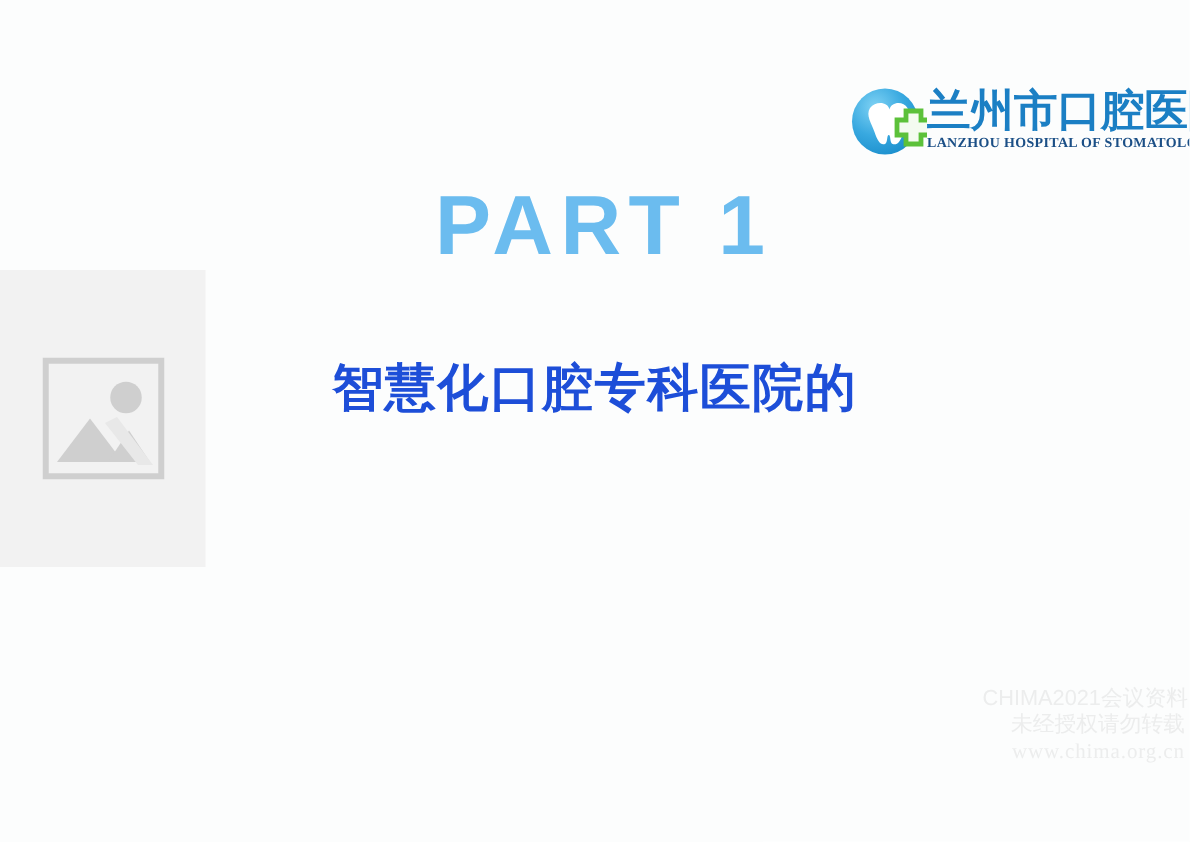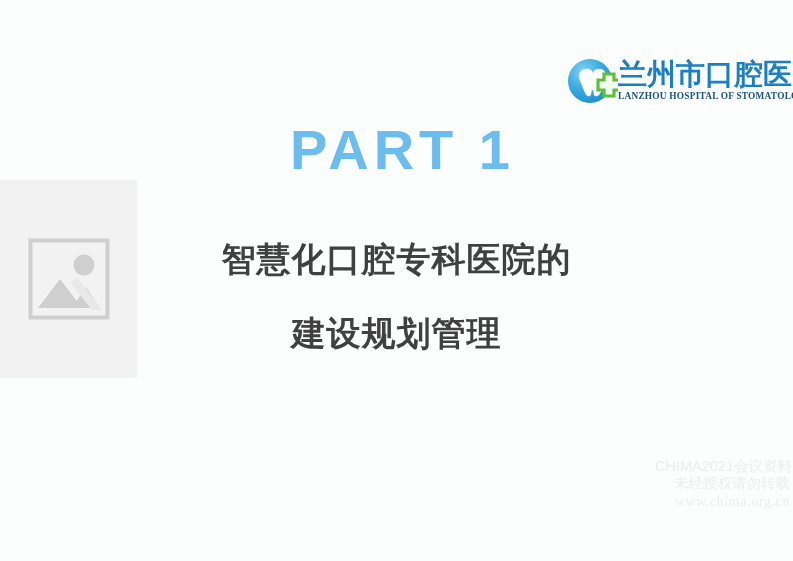--- a/index.html
+++ b/index.html
@@ -99,21 +99,21 @@
   .title-line {
     position: absolute;
     left: 0px;
     width: 793px;
     text-align: center;
     font-family: "Liberation Sans", sans-serif;
     font-weight: bold;
     font-size: 34px;
     line-height: 44px;
     letter-spacing: 1px;
-    color: #404040;
+    color: #1d4ed8;
   }
   .title-line-1 { top: 237px; }
   .title-line-2 { top: 311px; }
 
   
   .watermark {
     position: absolute;
     right: 3px;
     top: 458px;
     width: 135px;
@@ -173,21 +173,20 @@
     </span>
     <div class="logo-text-wrap">
       <div class="logo-cn">兰州市口腔医院</div>
       <div class="logo-en">LANZHOU HOSPITAL OF STOMATOLOGY</div>
     </div>
   </div>
 
   <div class="part-label">PART 1</div>
 
   <div class="title-line title-line-1">智慧化口腔专科医院的</div>
-  <div class="title-line title-line-2">建设规划管理</div>
 
   <div class="watermark">
     <div class="wm-cn">CHIMA2021会议资料</div>
     <div class="wm-cn">未经授权请勿转载</div>
     <div class="wm-url">www.chima.org.cn</div>
   </div>
 
 </div>
 
 </body></html>

